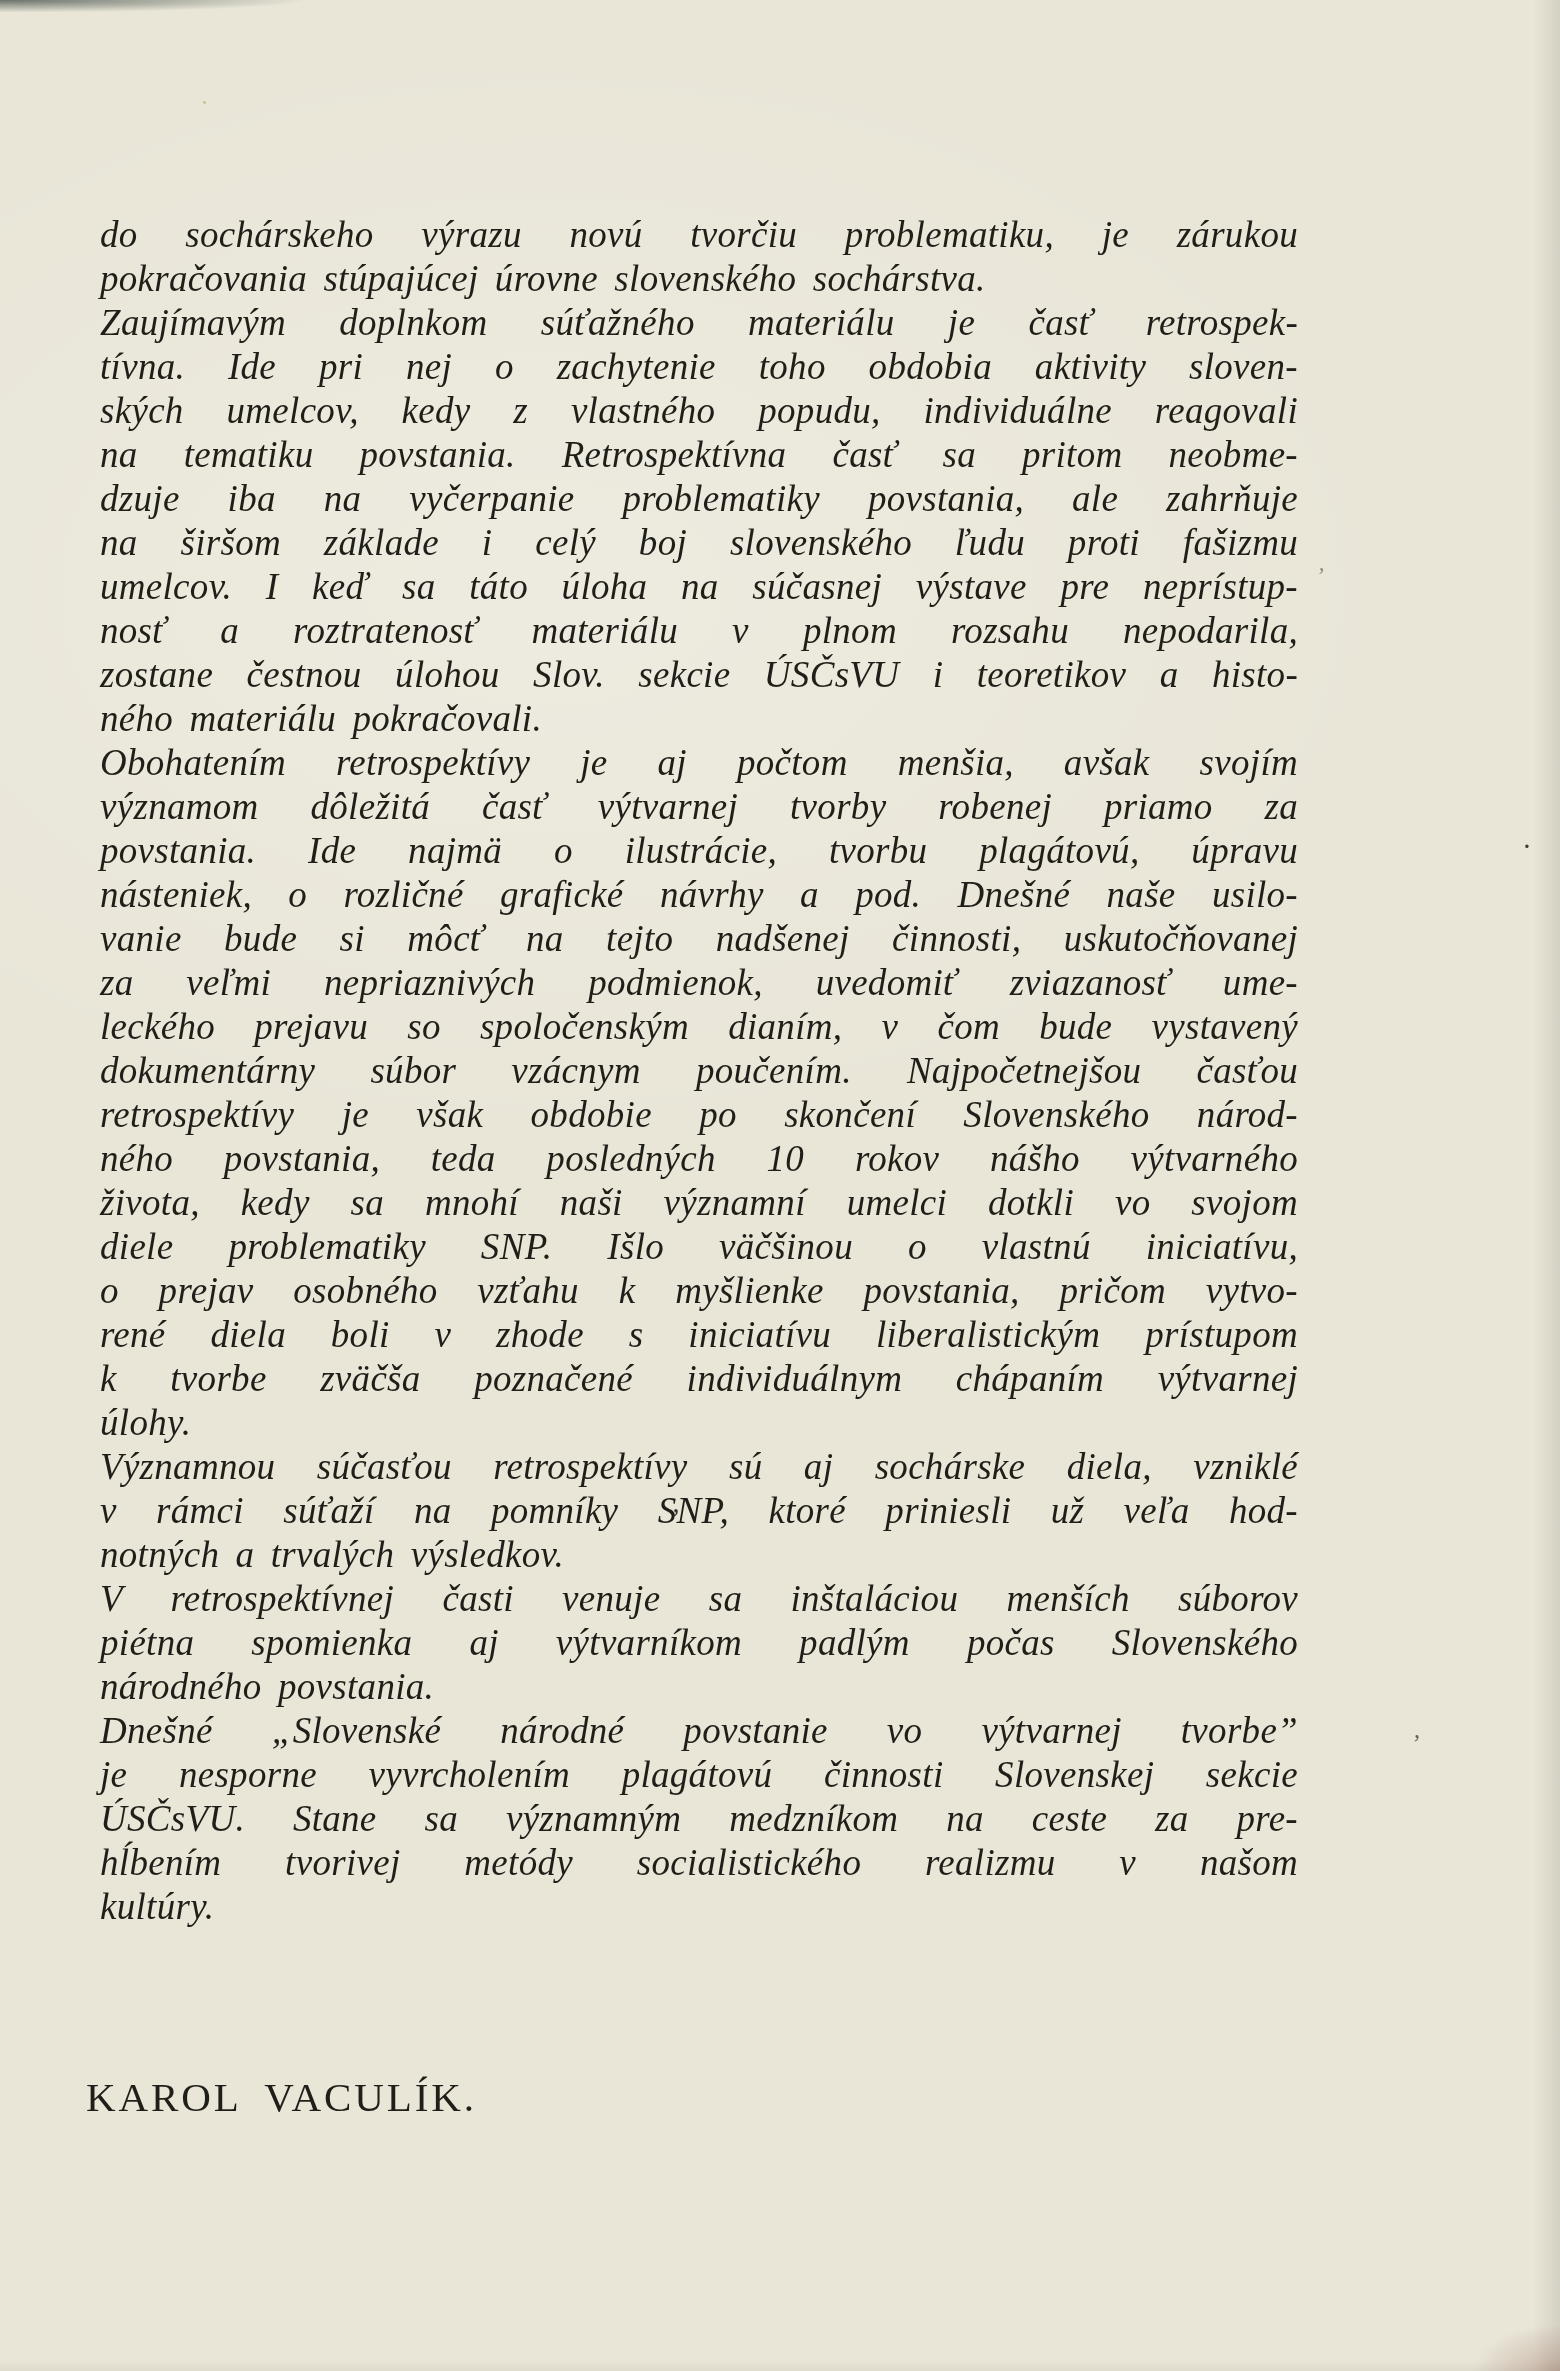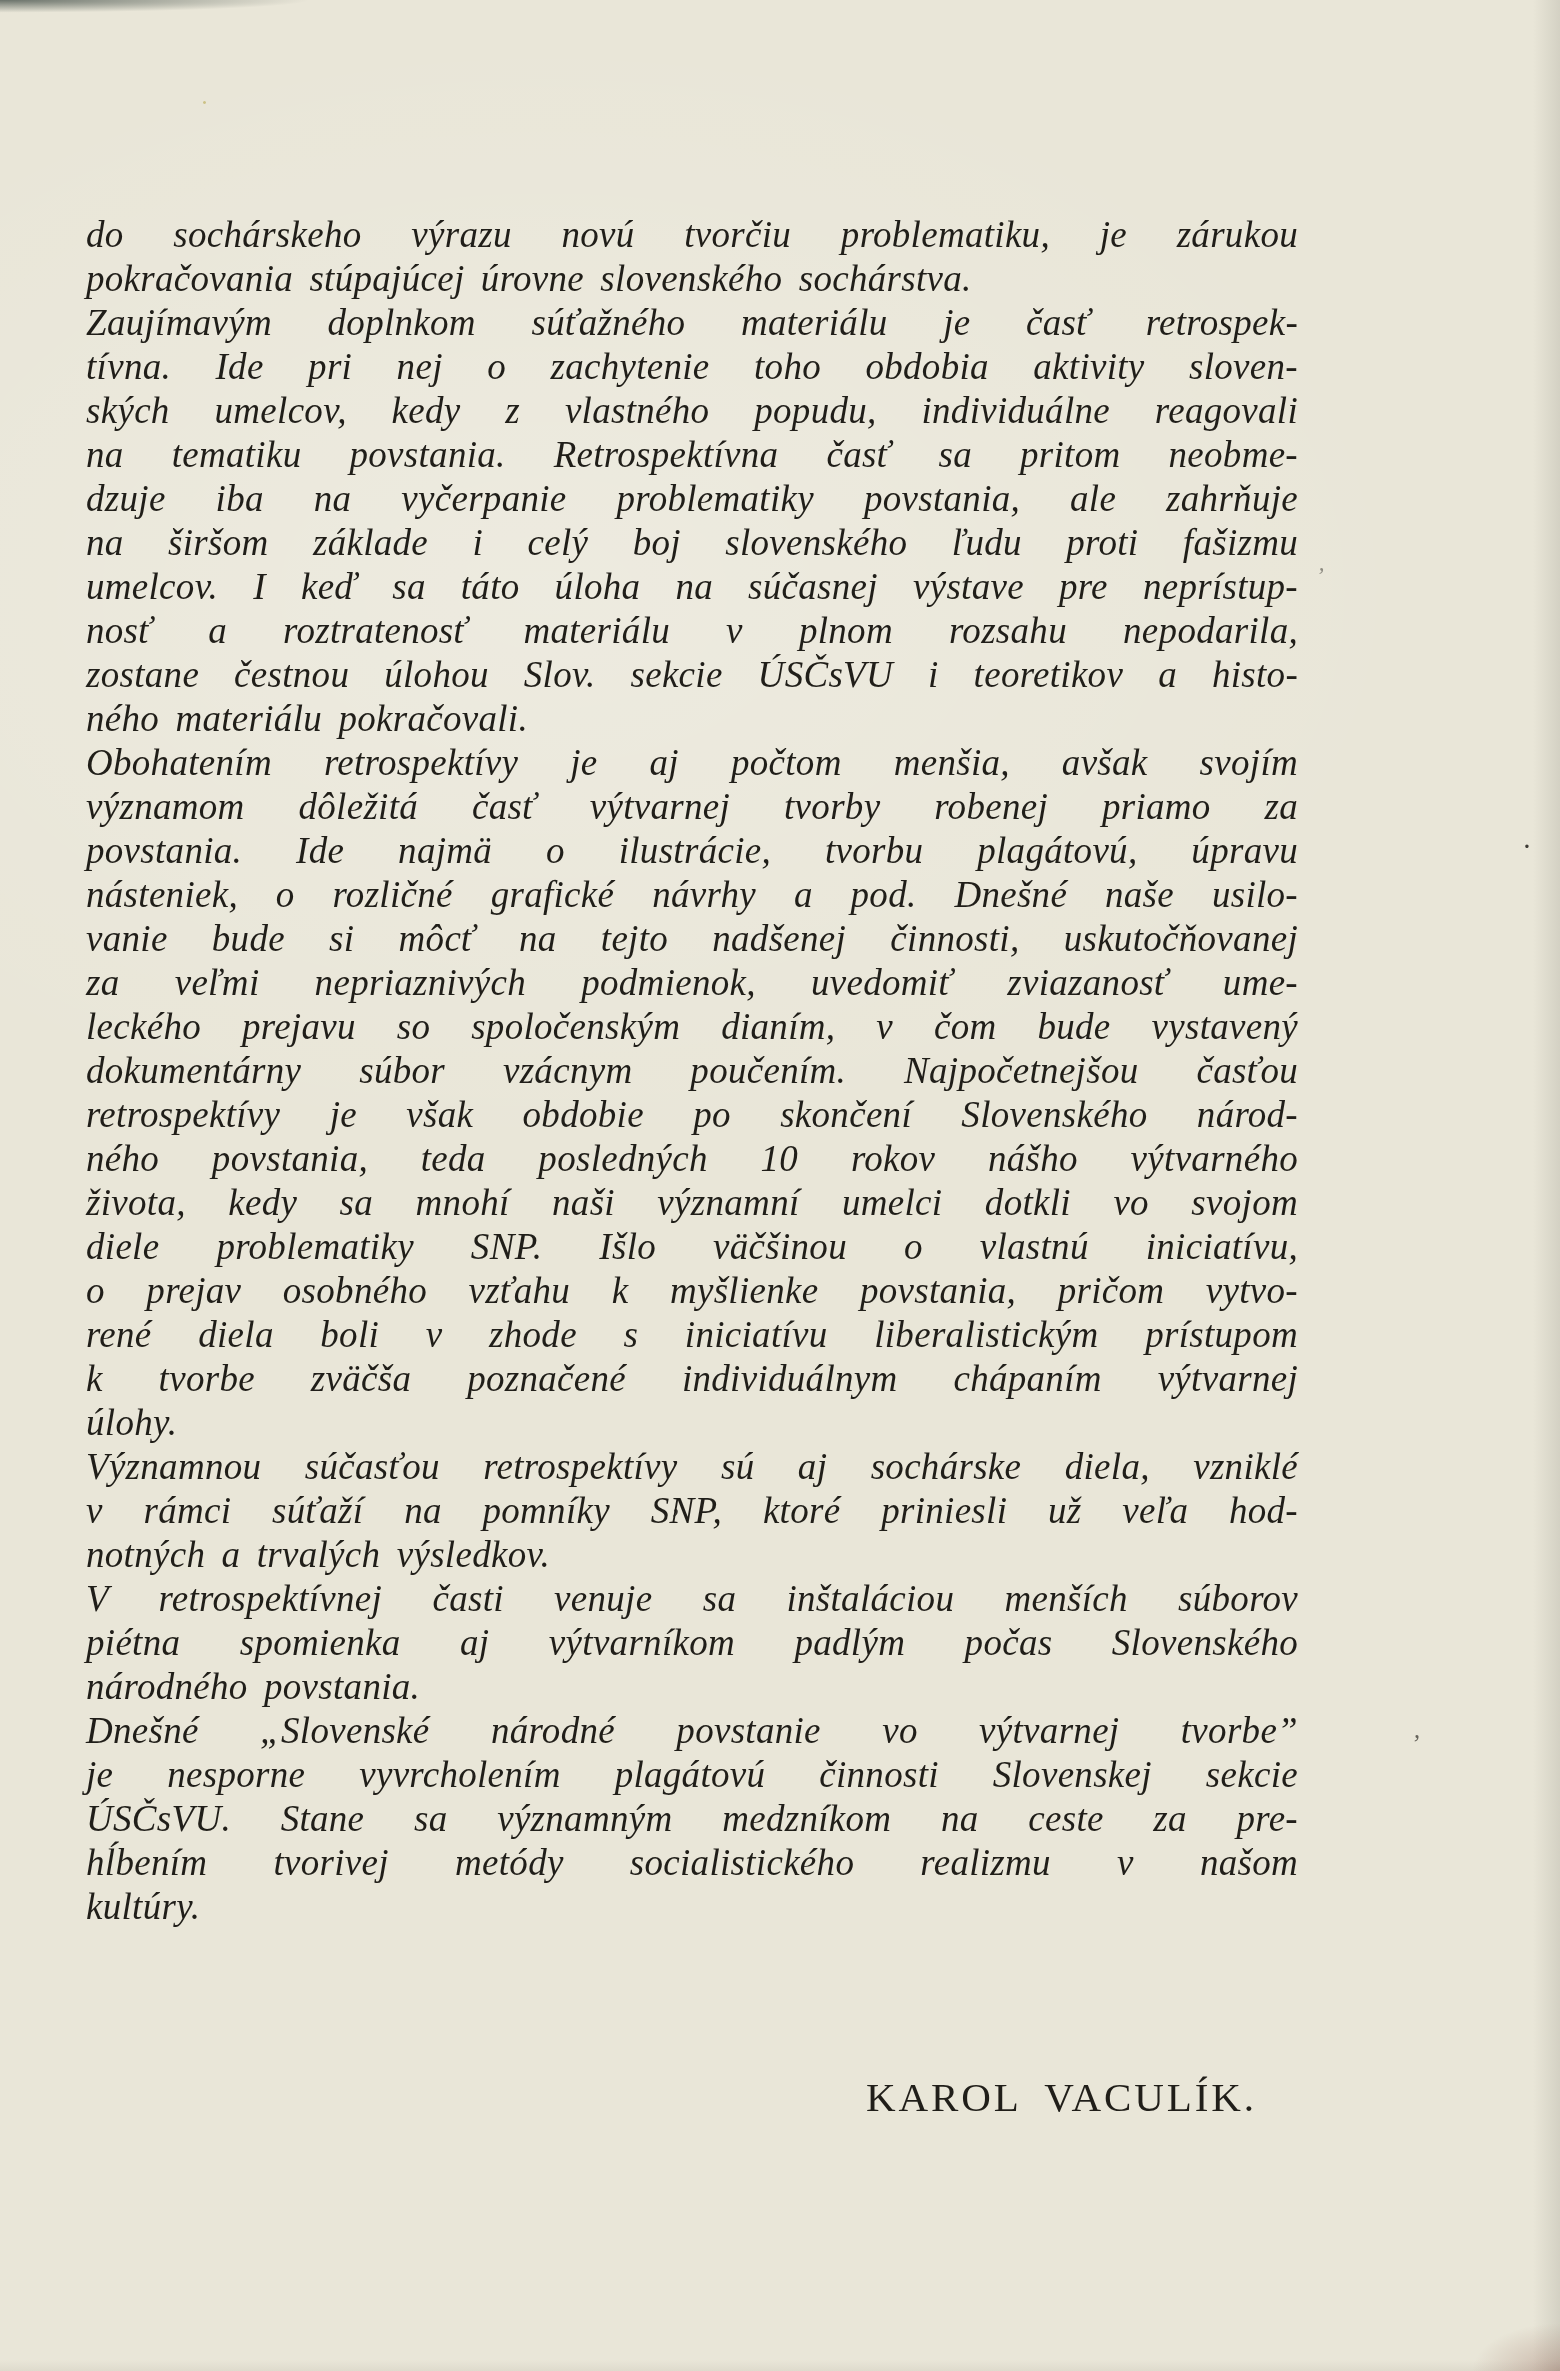--- a/index.html
+++ b/index.html
@@ -25,34 +25,34 @@
     width: 1212px;
     font-style: italic;
     font-size: 37px;
     line-height: 44px;
     letter-spacing: 0.3px;
   }
 
   .ln {
     text-align: justify;
     text-align-last: justify;
+    margin-left: 14px;
   }
   .ln.pend {
     text-align-last: left;
     word-spacing: 6.8px;
   }
 
   .signature {
     position: absolute;
-    left: 100px;
+    left: 86px;
     top: 2073px;
     width: 1212px;
     box-sizing: border-box;
     padding-right: 55px;
-    text-align: right;
     font-style: normal;
     font-size: 41px;
     letter-spacing: 2.9px;
     word-spacing: 11.7px;
     color: var(--ink, #201e19);
   }
 
   .artifact {
     position: absolute;
     font-style: italic;

